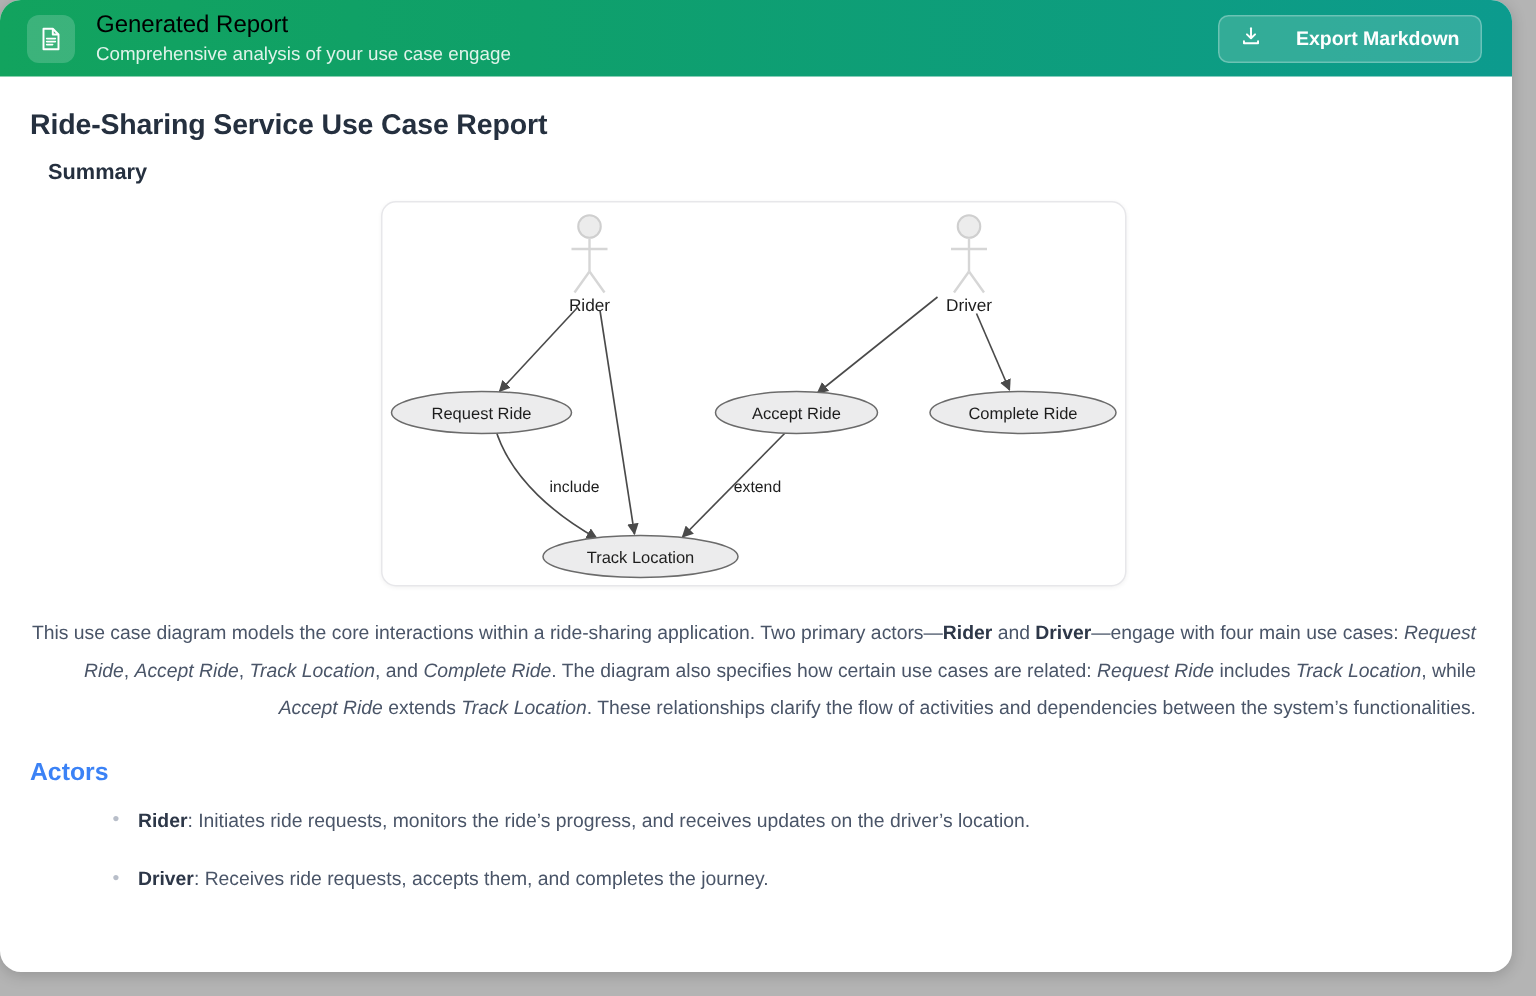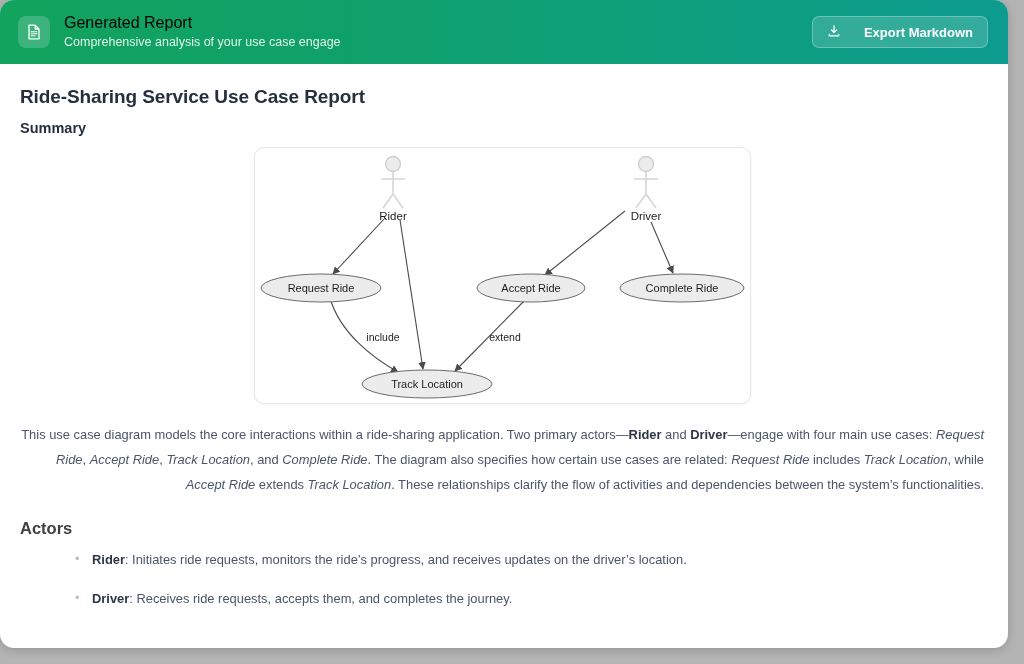--- a/index.html
+++ b/index.html
@@ -18,21 +18,21 @@
     height: 648px;
     background: #ffffff;
     border-radius: 14px;
     overflow: hidden;
     box-shadow: 0 2px 10px rgba(0,0,0,0.18);
   }
 
   
   #report-header {
     position: relative;
-    height: 64px;
+    height: 51px;
     background: linear-gradient(90deg, #12a35e 0%, #0fa06a 35%, #0c9b8e 100%);
     display: flex;
     align-items: center;
     padding: 0 20px 0 18px;
   }
   #header-icon-box {
     width: 32px; height: 32px;
     border-radius: 8px;
     background: rgba(255,255,255,0.18);
     display: flex; align-items: center; justify-content: center;
@@ -71,26 +71,26 @@
     font-size: 19px;
     font-weight: bold;
     color: #25303f;
     letter-spacing: -0.1px;
     margin: 0 0 12px 0;
   }
   .section-heading-sm {
     font-size: 14.5px;
     font-weight: bold;
     color: #25303f;
-    margin: 0 0 10px 0;
+    margin: 0 0 10px 12px;
   }
   .section-heading-lg {
     font-size: 16.5px;
     font-weight: bold;
-    color: #404040;
+    color: #3b82f6;
     margin: 22px 0 12px 0;
   }
 
   
   #diagram-card {
     width: 497px;
     height: 257px;
     margin: 11px auto 0 auto;
     background: #ffffff;
     border: 1px solid #e7e7ea;

